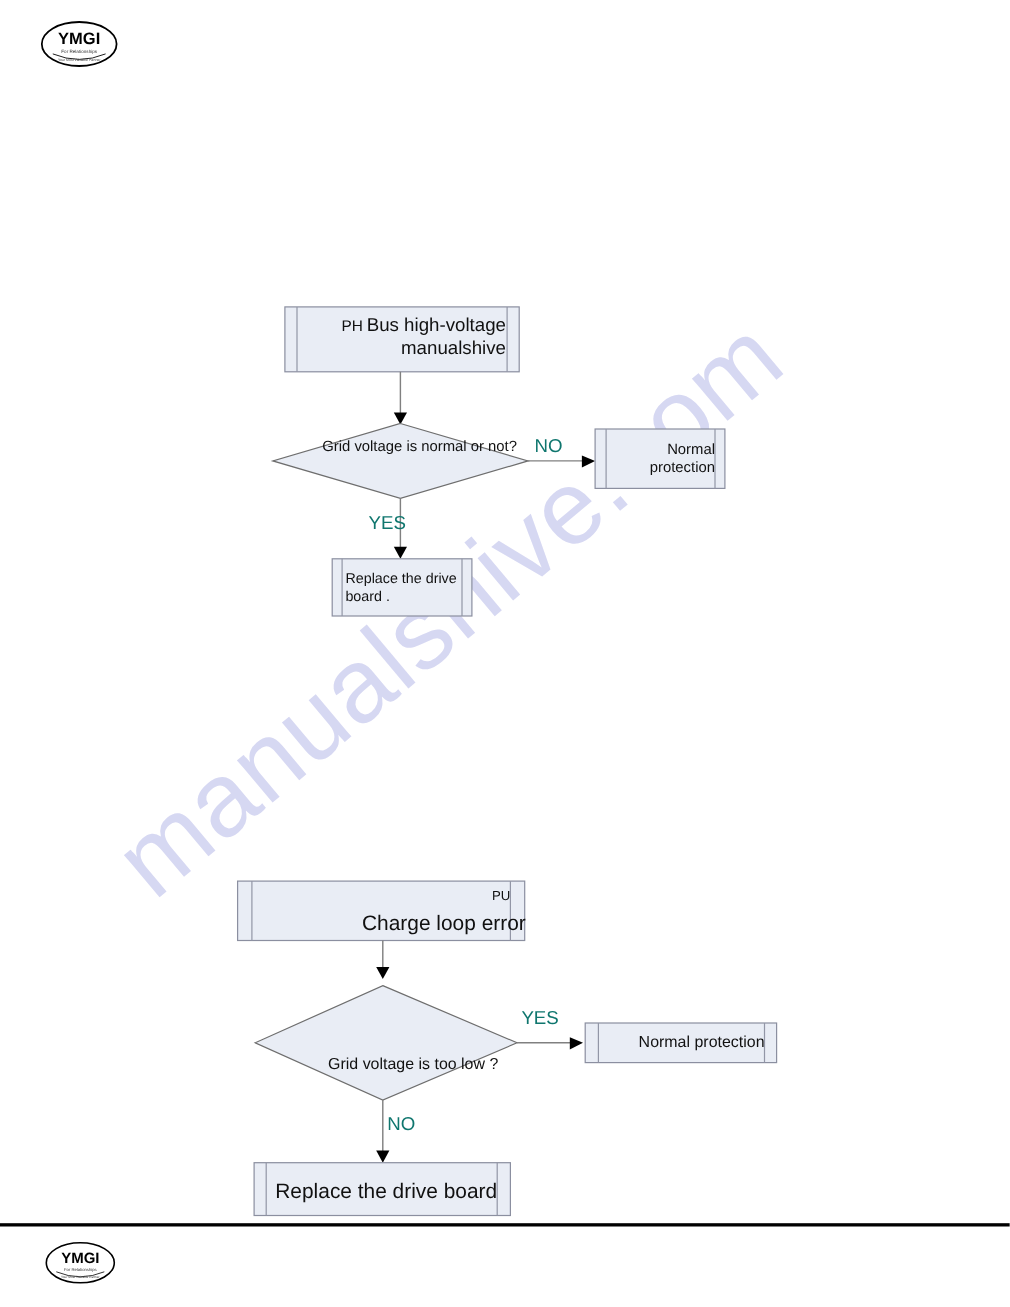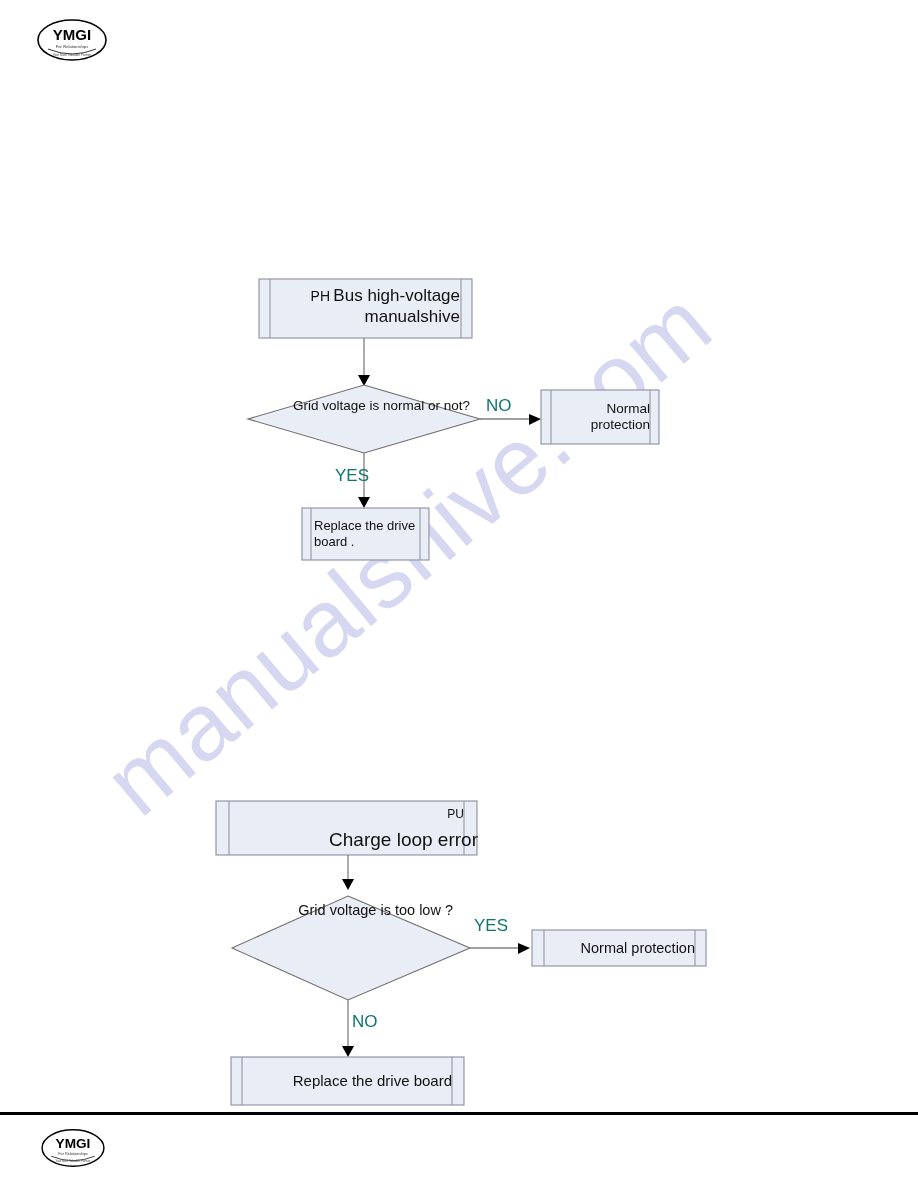--- a/index.html
+++ b/index.html
@@ -225,21 +225,21 @@
 
 <div class="edge-label" id="f1-edge-yes" style="left:335px; top:466px;">YES</div>
 
 <div class="node-label left" id="f1-replace-board" style="left:314px; top:518px; width:110px; font-size:13px;">Replace the drive
 board .</div>
 
 <div class="node-label center" id="f2-title-code" style="left:229px; top:807px; width:235px; font-size:12px;">PU</div>
 
 <div class="node-label center" id="f2-title-text" style="left:229px; top:828px; width:249px; font-size:19px;">Charge loop error</div>
 
-<div class="node-label center" id="f2-decision-text" style="left:243px; top:902px; width:210px; font-size:14.5px;">Grid voltage is too low  ?</div>
+<div class="node-label center" id="f2-decision-text" style="left:243px; top:960px; width:210px; font-size:14.5px;">Grid voltage is too low  ?</div>
 
 <div class="edge-label" id="f2-edge-yes" style="left:474px; top:916px;">YES</div>
 
 <div class="node-label center" id="f2-normal-protection" style="left:544px; top:940px; width:151px; font-size:14.5px;">Normal protection</div>
 
 <div class="edge-label" id="f2-edge-no" style="left:352px; top:1012px;">NO</div>
 
-<div class="node-label center" id="f2-replace-board" style="left:242px; top:1072px; width:210px; font-size:15px;">Replace the drive board</div>
+<div class="node-label center" id="f2-replace-board" style="left:242px; top:1072px; width:210px; font-size:19px;">Replace the drive board</div>
 
 </body></html>

